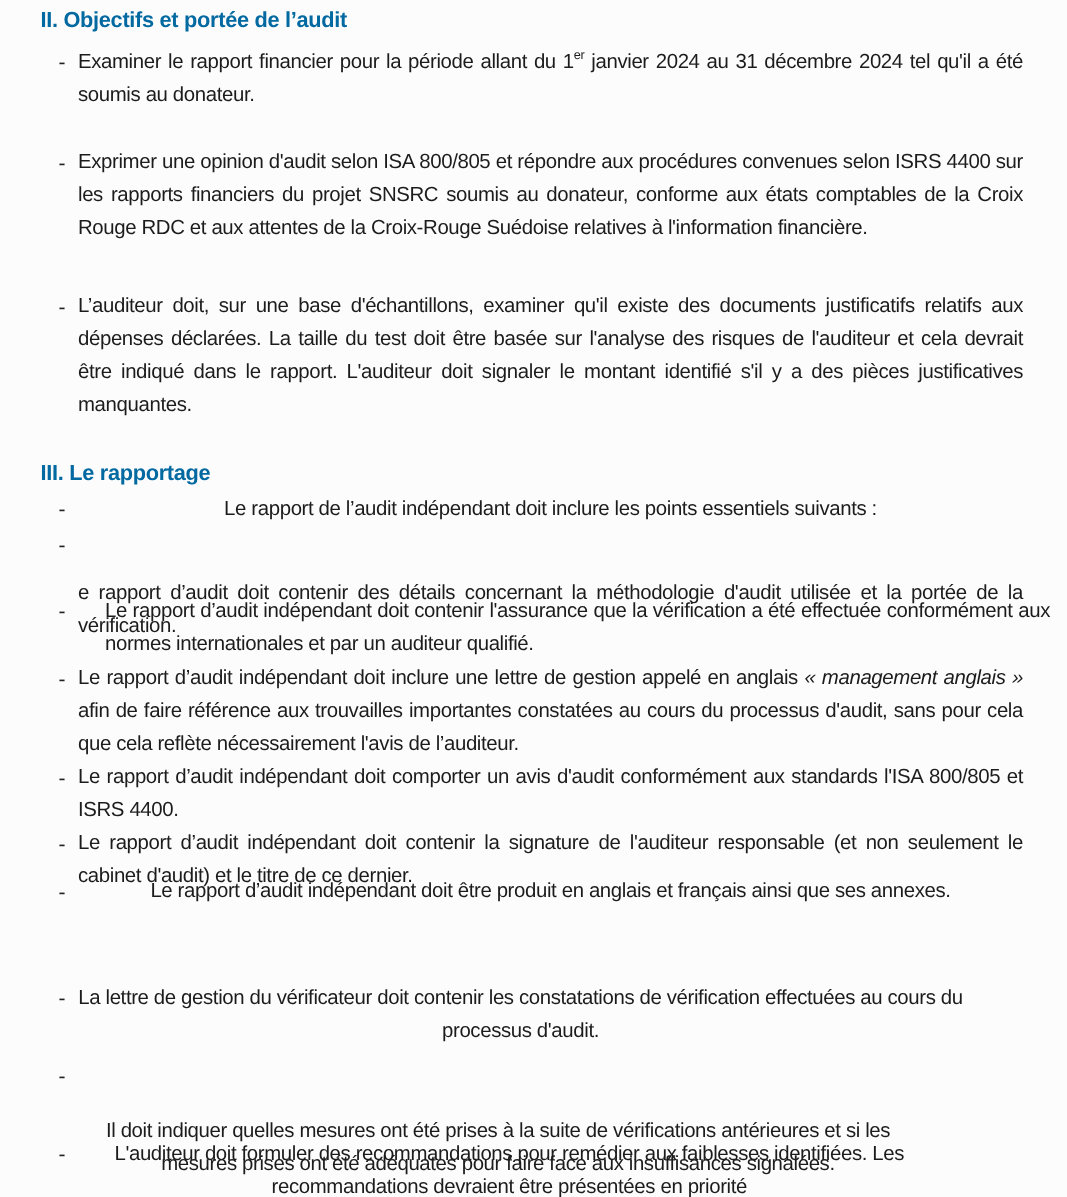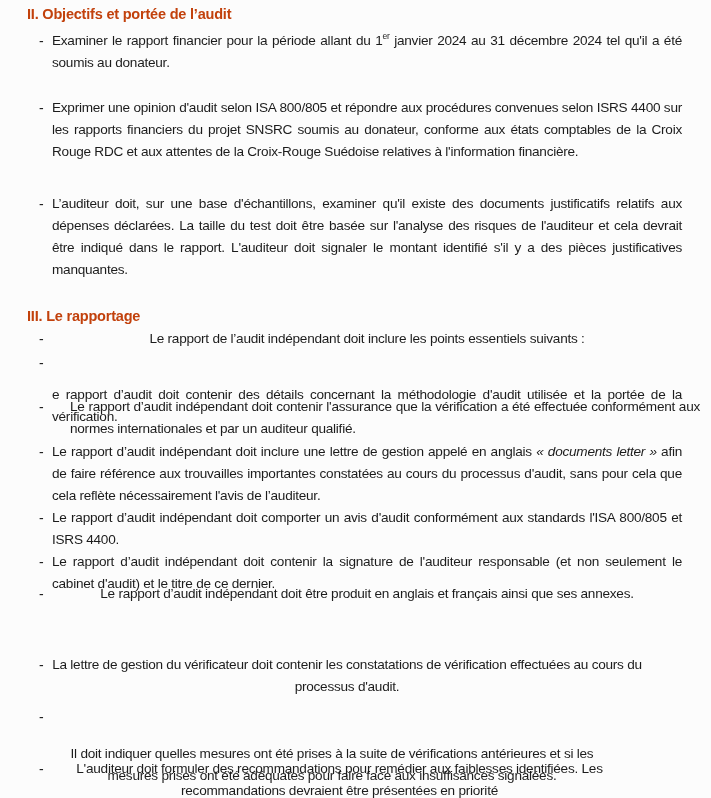--- a/index.html
+++ b/index.html
@@ -7,21 +7,21 @@
     width: 711px; height: 798px; overflow: hidden;
     background: #fcfcfc;
     font-family: "Liberation Sans", sans-serif;
     color: #1a1a1a;
     position: relative;
   }
   .page { position: absolute; left: 0; top: 0; width: 711px; height: 798px; }
   .heading {
     position: absolute; left: 27px;
     font-weight: bold; font-size: 14.5px; letter-spacing: -0.2px;
-    color: #c2410c; white-space: nowrap;
+    color: #0369a1; white-space: nowrap;
   }
   .heading .ital { font-style: italic; }
   .item { position: absolute; left: 0; width: 711px; }
   .dash {
     position: absolute; left: 39px; top: 0;
     font-size: 14px; line-height: 22px; color: #222;
   }
   .text {
     position: absolute; left: 52px; width: 630px;
     font-size: 13.6px; line-height: 22px;
@@ -66,21 +66,21 @@
     <div class="text" style="top:0;margin-top:32px;">e rapport d’audit doit contenir des détails concernant la méthodologie d'audit utilisée et la portée de la vérification.</div>
   </div>
 
   <div class="item" style="top:396px;">
     <span class="dash">-</span>
     <div class="text" style="top:0;margin-left:18px;">Le rapport d’audit indépendant doit contenir l'assurance que la vérification a été effectuée conformément aux normes internationales et par un auditeur qualifié.</div>
   </div>
 
   <div class="item" style="top:441px;">
     <span class="dash">-</span>
-    <div class="text" style="top:0;"><span>Le rapport d’audit indépendant doit inclure une lettre de gestion appelé en anglais </span><span class="ital">« documents letter »</span><span> afin de faire référence aux trouvailles importantes constatées au cours du processus d'audit, sans pour cela que cela reflète nécessairement l'avis de l’auditeur.</span></div>
+    <div class="text" style="top:0;"><span>Le rapport d’audit indépendant doit inclure une lettre de gestion appelé en anglais </span><span class="ital">« management anglais »</span><span> afin de faire référence aux trouvailles importantes constatées au cours du processus d'audit, sans pour cela que cela reflète nécessairement l'avis de l’auditeur.</span></div>
   </div>
 
   <div class="item" style="top:507px;">
     <span class="dash">-</span>
     <div class="text" style="top:0;">Le rapport d’audit indépendant doit comporter un avis d'audit conformément aux standards l'ISA 800/805 et ISRS 4400.</div>
   </div>
 
   <div class="item" style="top:551px;">
     <span class="dash">-</span>
     <div class="text" style="top:0;">Le rapport d’audit indépendant doit contenir la signature de l'auditeur responsable (et non seulement le cabinet d'audit) et le titre de ce dernier.</div>

